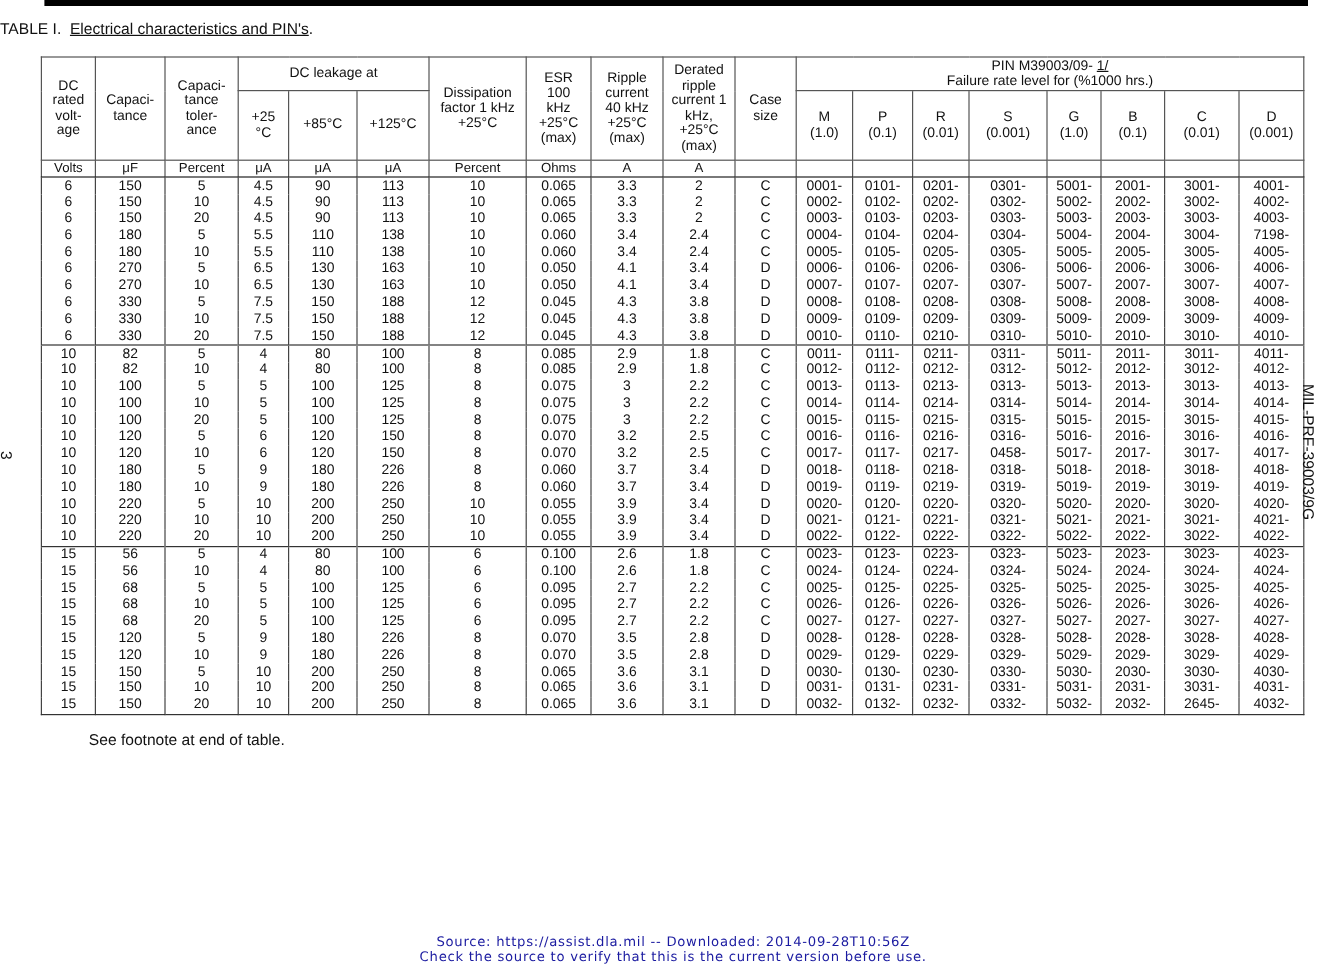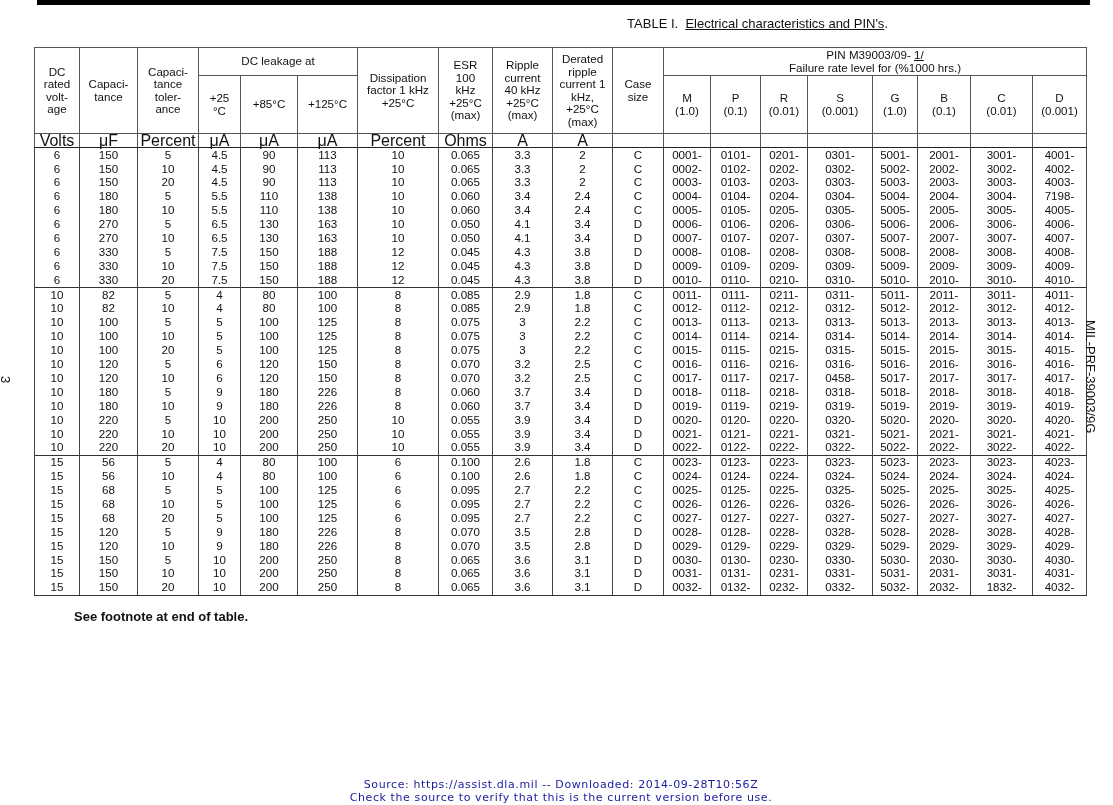--- a/index.html
+++ b/index.html
@@ -1,29 +1,29 @@
 <!DOCTYPE html>
 <html><head>
 <meta charset="utf-8">
 <style>
   html, body { margin:0; padding:0; background:#fff; }
   body { width:1113px; height:805px; position:relative; overflow:hidden;
          font-family:"Liberation Sans", sans-serif; color:#111; }
   .topbar { position:absolute; left:37px; top:0; width:1053px; height:5px; background:#000; }
-  .title { position:absolute; left:0; width:888px; top:16px; text-align:right; font-size:13px; }
+  .title { position:absolute; left:0; width:888px; top:16px; text-align:left; font-size:13px; }
   .title .u { text-decoration:underline; }
   table.main { position:absolute; left:34px; top:47px; border-collapse:collapse; table-layout:fixed;
                font-size:11.6px; }
   table.main td, table.main th { padding:0; text-align:center; font-weight:normal; line-height:12.5px; }
   thead th { border:1px solid #555; vertical-align:middle; }
-  thead tr.units th { height:13px; line-height:13px; border-bottom:1.5px solid #222; font-size:16px; }
+  thead tr.units th { height:13px; line-height:13px; border-bottom:1.5px solid #222; font-size:11px; }
   tbody td { border-left:1px solid #444; border-right:1px solid #444; height:13.9px; line-height:13.9px; }
   tbody tr.grp-first td { border-top:1.5px solid #333; }
   tbody tr.last td { border-bottom:1.5px solid #333; }
-  .foot { position:absolute; left:74px; top:609px; font-size:13px;font-weight:bold; }
+  .foot { position:absolute; left:74px; top:609px; font-size:13px; }
   .rot-right { position:absolute; left:1098px; top:320px; transform:rotate(90deg); transform-origin:left top;
                font-size:13px; white-space:nowrap; }
   .rot-left { position:absolute; left:2px; top:372px; transform:rotate(90deg); transform-origin:center;
               font-size:13px; }
   .source { position:absolute; left:0; width:1122px; top:779px; text-align:center;
             font-family:"DejaVu Sans", sans-serif; font-size:11px; color:#1a1aa0; line-height:12.5px; letter-spacing:0.6px; }
 </style>
 </head>
 <body>
 
@@ -771,21 +771,21 @@
         <td>0.065</td>
         <td>3.6</td>
         <td>3.1</td>
         <td>D</td>
         <td>0032-</td>
         <td>0132-</td>
         <td>0232-</td>
         <td>0332-</td>
         <td>5032-</td>
         <td>2032-</td>
-        <td>1832-</td>
+        <td>2645-</td>
         <td>4032-</td>
       </tr>
     </tbody>
 </table>
 
 <div class="foot">See footnote at end of table.</div>
 
 <div class="rot-right">MIL-PRF-39003/9G</div>
 <div class="rot-left">3</div>
 

